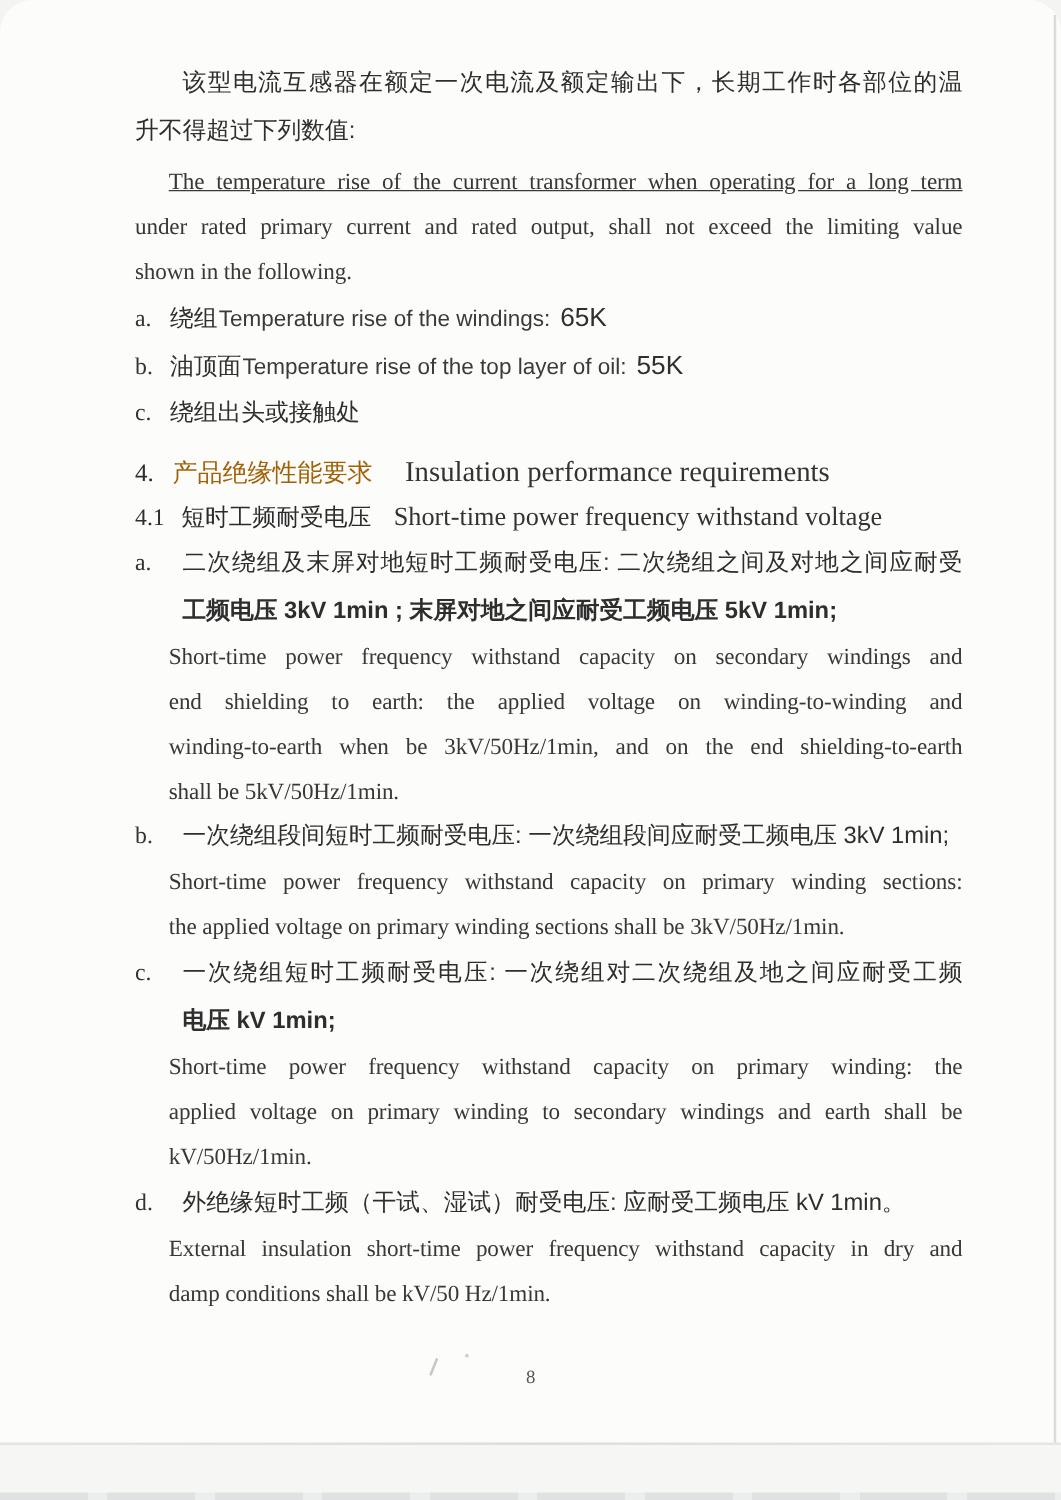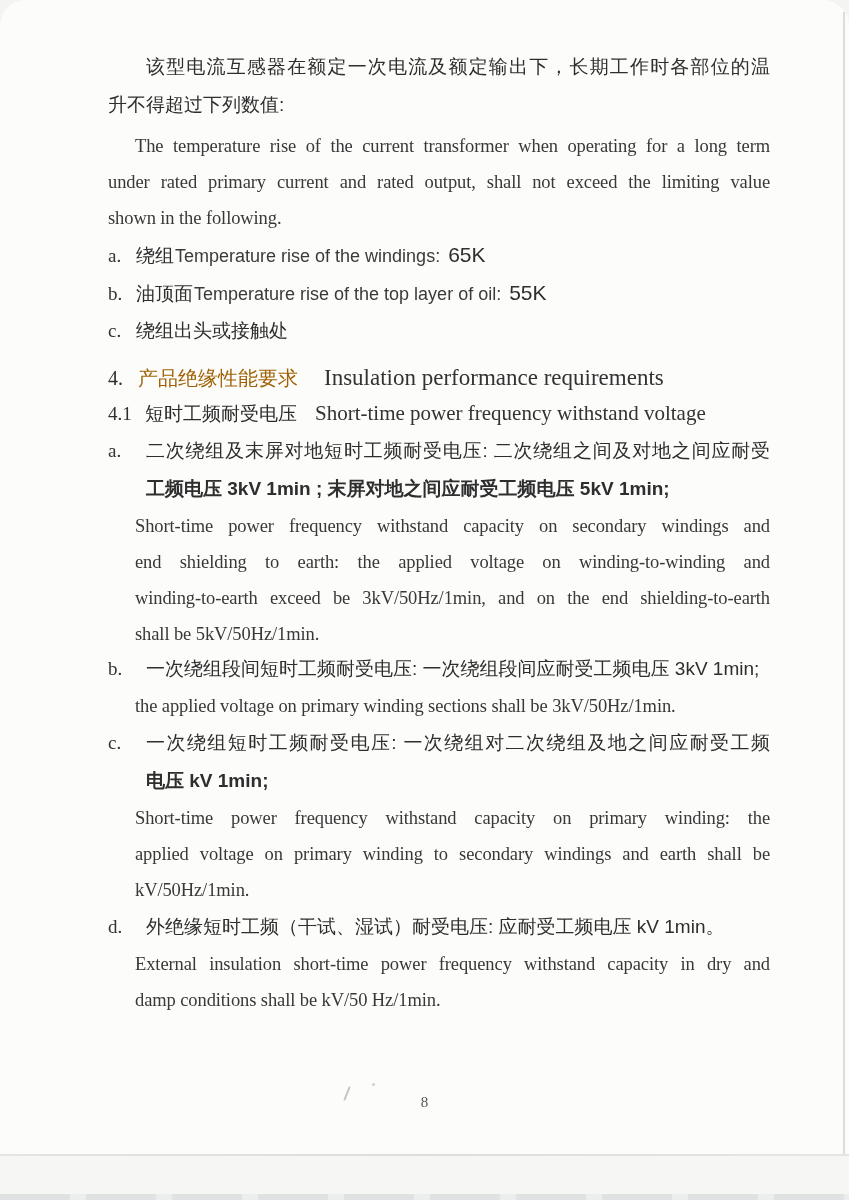--- a/index.html
+++ b/index.html
@@ -41,21 +41,21 @@
     font-family:"Liberation Sans", sans-serif;
     color:#2e2e2e; white-space:nowrap;
   }
   .le{ 
     height:36px; line-height:36px; font-size:18.5px; letter-spacing:-0.1px;
     font-family:"Liberation Serif", serif;
     color:#383838; white-space:nowrap;
   }
   .just{ text-align:justify; text-align-last:justify; }
   .ind-zh{ padding-left:38px; }
-  .ind-en{ padding-left:27px; }
+  .ind-en{ padding-left:27px;text-decoration:underline; }
   .sub{ padding-left:38px;font-weight:bold; }
   .sub-en{ padding-left:27px; }
   
   .row{ display:flex; align-items:baseline; }
   .marker{ flex:0 0 28px; font-family:"Liberation Serif", serif; font-size:19px; color:#333; }
   .marker-w{ flex:0 0 38px; }
   .zh-label{ font-family:"Liberation Sans", sans-serif; font-size:19px; color:#2e2e2e;text-align:right; }
   .en-mid{ font-size:18px; color:#3a3a3a; margin-left:1px; }
   .big-val{ font-size:21px; color:#2f2f2f; margin-left:8px; }
   .c-sub{ height:34px; line-height:34px; font-size:17px; letter-spacing:-0.3px; color:#3a3a3a; white-space:nowrap; padding-left:24px;}
@@ -135,29 +135,30 @@
     </div>
 
     <div id="w-item-a">
       <div class="lz row">
         <span class="marker marker-w">a.</span>
           <span class="zh-label just" style="flex:1">二次绕组及末屏对地短时工频耐受电压: 二次绕组之间及对地之间应耐受</span>
       </div>
       <div class="lz sub">工频电压 3kV 1min ; 末屏对地之间应耐受工频电压 5kV 1min;</div>
       <div class="le sub-en just">Short-time power frequency withstand capacity on secondary windings and</div>
       <div class="le sub-en just">end shielding to earth: the applied voltage on winding-to-winding and</div>
-      <div class="le sub-en just">winding-to-earth exceed be 3kV/50Hz/1min, and on the end shielding-to-earth</div>
+      <div class="le sub-en just">winding-to-earth when be 3kV/50Hz/1min, and on the end shielding-to-earth</div>
       <div class="le sub-en">shall be 5kV/50Hz/1min.</div>
     </div>
 
     <div id="w-item-b">
       <div class="lz row">
         <span class="marker marker-w">b.</span>
           <span class="zh-label">一次绕组段间短时工频耐受电压: 一次绕组段间应耐受工频电压 3kV 1min;</span>
       </div>
+      <div class="le sub-en just">Short-time power frequency withstand capacity on primary winding sections:</div>
       <div class="le sub-en">the applied voltage on primary winding sections shall be 3kV/50Hz/1min.</div>
     </div>
 
     <div id="w-item-c">
       <div class="lz row">
         <span class="marker marker-w">c.</span>
           <span class="zh-label just" style="flex:1">一次绕组短时工频耐受电压: 一次绕组对二次绕组及地之间应耐受工频</span>
       </div>
       <div class="lz sub">电压 kV 1min;</div>
       <div class="le sub-en just">Short-time power frequency withstand capacity on primary winding: the</div>

